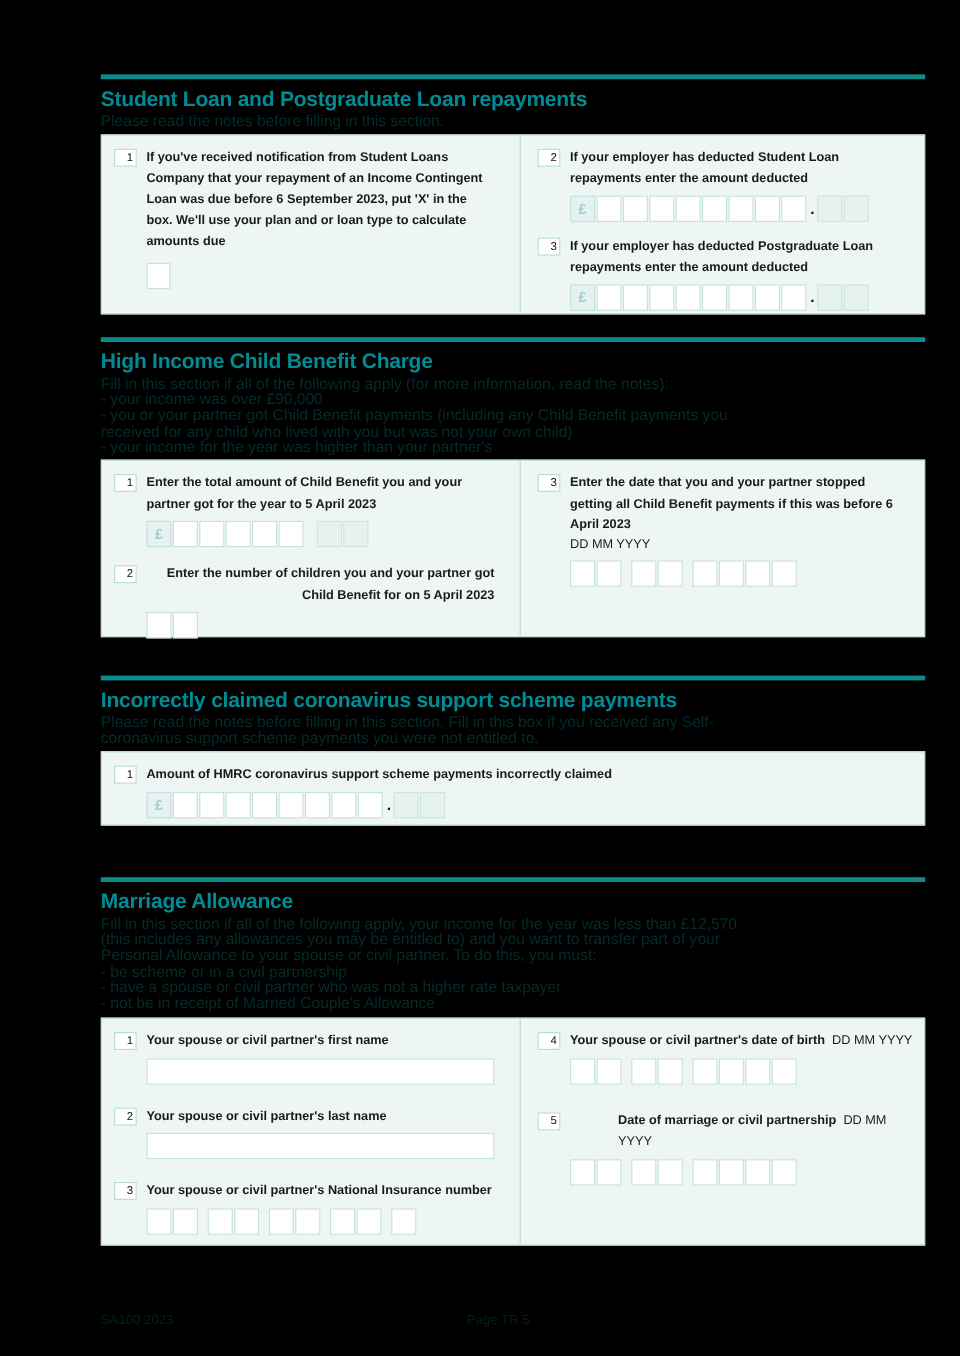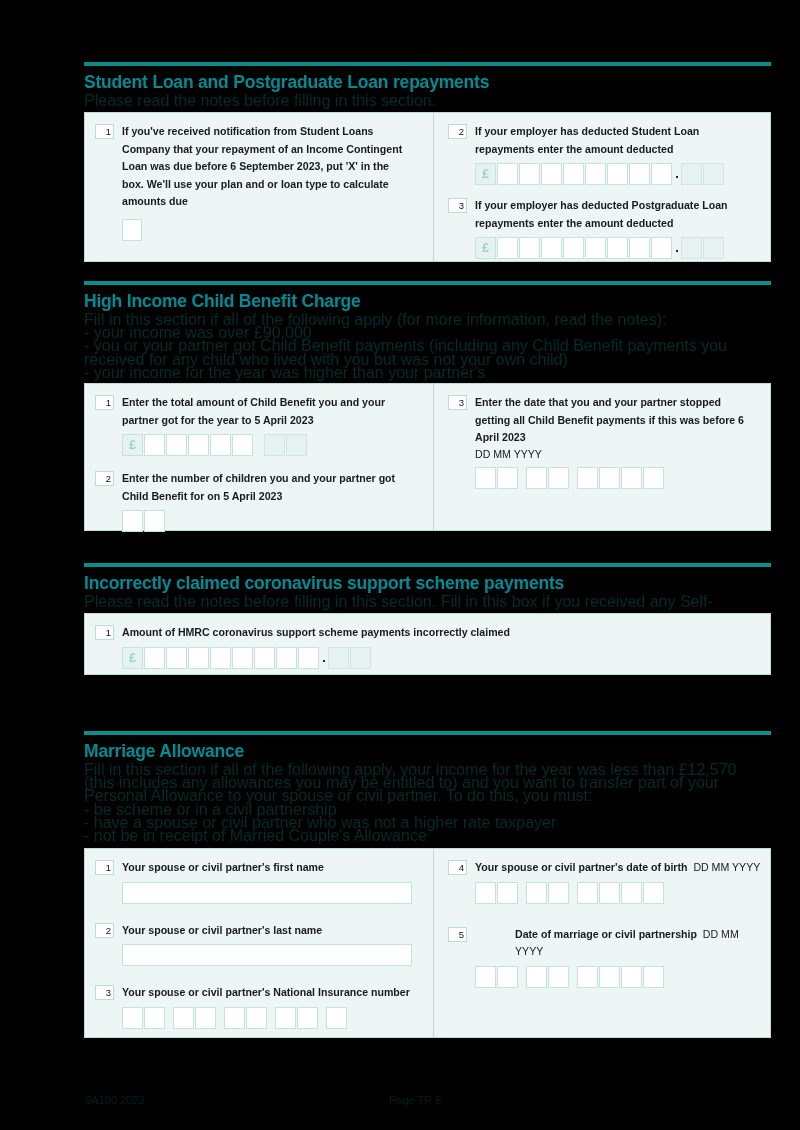--- a/index.html
+++ b/index.html
@@ -35,21 +35,21 @@
     color: #008c95;
     font-size: 17.5px;
     font-weight: bold;
     letter-spacing: -0.2px;
     margin-top: 6px;
     line-height: 20px;
     white-space: nowrap;
   }
   .sec-notes {
     color: #052b2b;
-    font-size: 16px;
+    font-size: 13px;
     line-height: 13.2px;
     margin-top: 2px;
   }
   .sec-notes div { white-space: nowrap; }
 
   
   .panel {
     background: #edf6f4;
     border: 1px solid #bcdcd8;
     box-sizing: border-box;
@@ -262,21 +262,21 @@
             <div class="cell"></div>
             <div class="gap-md"></div>
             <div class="cell pence"></div>
             <div class="cell pence"></div>
           </div>
         </div>
 
         <div class="q" style="margin-top:14px;">
           <div class="q-head">
             <div class="qnum">2</div>
-            <div class="qtext" style="width:290px;">Enter the number of children you and your partner got Child Benefit for on 5 April 2023</div>
+            <div class="qtext" style="width:290px;text-align:right;">Enter the number of children you and your partner got Child Benefit for on 5 April 2023</div>
           </div>
           <div class="boxrow">
             <div class="cell"></div>
             <div class="cell"></div>
           </div>
         </div>
       </div>
 
       <div class="col right">
         <div class="q">
@@ -300,20 +300,21 @@
         </div>
       </div>
     </div>
   </div>
 
   <div class="section" style="top:563px;">
     <div class="rule"></div>
     <div class="sec-title">Incorrectly claimed coronavirus support scheme payments</div>
     <div class="sec-notes">
       <div>Please read the notes before filling in this section. Fill in this box if you received any Self-</div>
+      <div>coronavirus support scheme payments you were not entitled to.</div>
     </div>
     <div class="panel" style="margin-top:5px;height:62px;">
       <div class="col full">
         <div class="q">
           <div class="q-head">
             <div class="qnum">1</div>
             <div class="qtext" style="width:600px;">Amount of HMRC coronavirus support scheme payments incorrectly claimed</div>
           </div>
           <div class="boxrow">
             <div class="cell pound">£</div>

